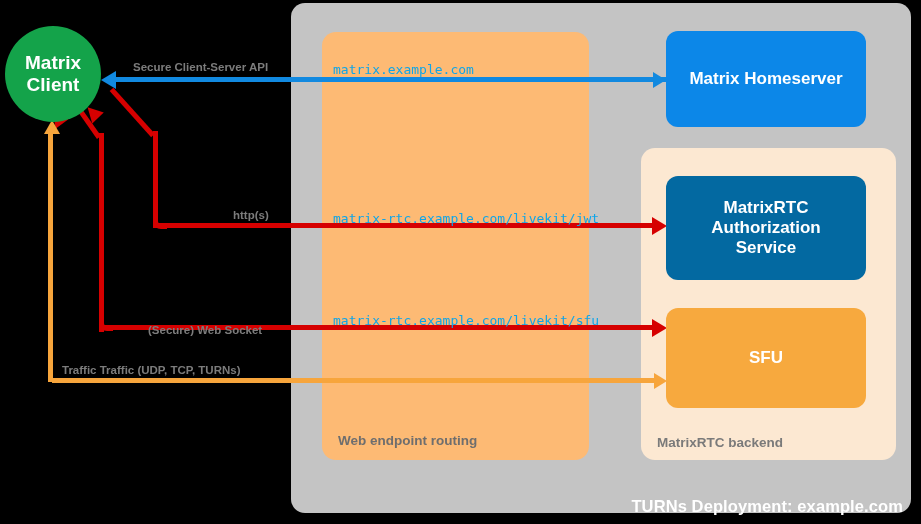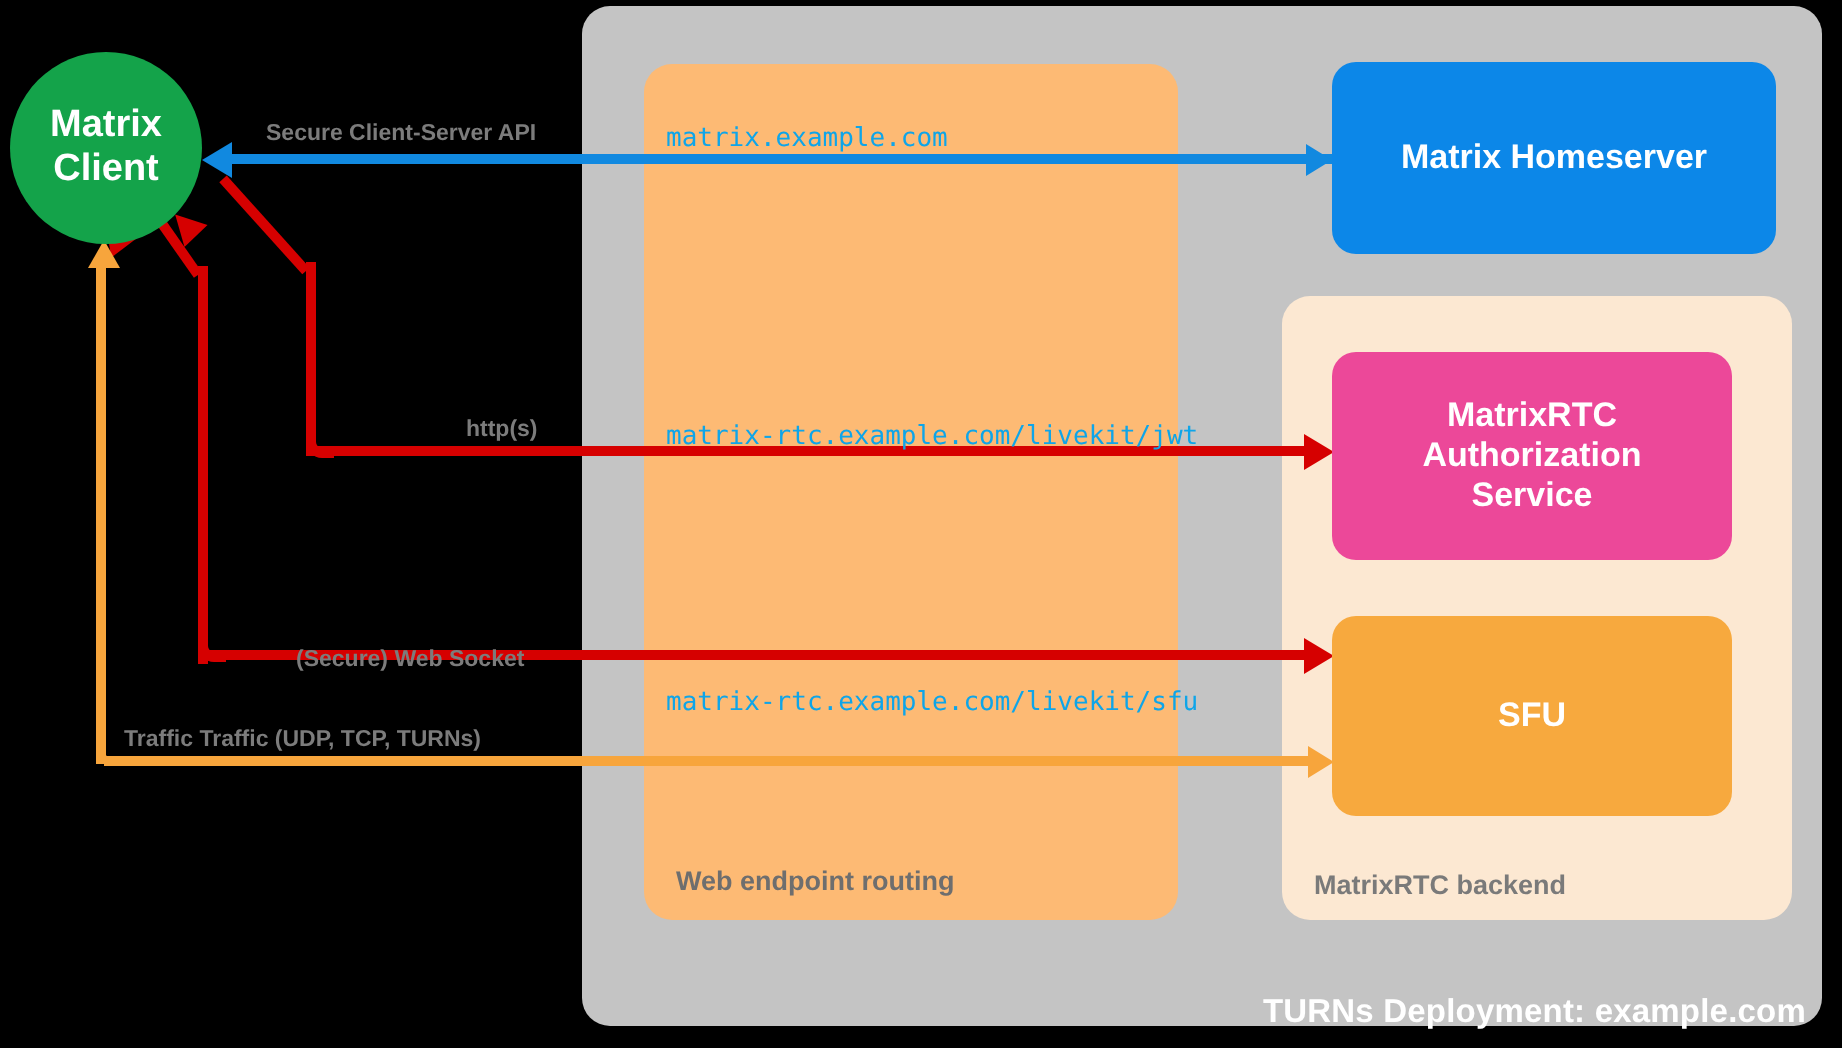--- a/index.html
+++ b/index.html
@@ -21,33 +21,33 @@
   .rtc-box{position:absolute;left:641px;top:148px;width:255px;height:312px;
            background:#fce8d2;border-radius:14px;}
   .rtc-label{position:absolute;left:16px;bottom:10px;color:#7a7a7a;
              font-size:13.5px;font-weight:bold;}
 
   
   .node{position:absolute;display:flex;align-items:center;justify-content:center;
         text-align:center;color:#fff;font-weight:bold;line-height:1.18;}
   .client{left:5px;top:26px;width:96px;height:96px;border-radius:50%;
           background:#14a34a;font-size:19px;z-index:6;}
-  .homeserver{left:666px;top:31px;width:222px;height:96px;border-radius:12px;
+  .homeserver{left:666px;top:31px;width:200px;height:96px;border-radius:12px;
               background:#0c87e8;font-size:17px;}
   .authsvc{left:666px;top:176px;width:200px;height:104px;border-radius:12px;
-           background:#ec4899;font-size:17px;}
+           background:#0369a1;font-size:17px;}
   .sfu{left:666px;top:308px;width:200px;height:100px;border-radius:12px;
        background:#f7a93e;font-size:17px;}
 
   
   .url{position:absolute;font-family:"DejaVu Sans Mono",monospace;
        font-size:13px;color:#0ea5e9;white-space:nowrap;}
   .u1{left:333px;top:62px;}
   .u2{left:333px;top:211px;}
-  .u3{left:333px;top:313px;margin-top:31px;}
+  .u3{left:333px;top:313px;}
 
   
   .elabel{position:absolute;font-size:11.5px;font-weight:bold;color:#7c7c7c;
           white-space:nowrap;}
   .l-csapi{left:133px;top:61px;}
   .l-https{left:233px;top:209px;}
   .l-ws{left:148px;top:312px;margin-top:12px;}
   .l-webrtc{left:62px;top:364px;}
 
   

